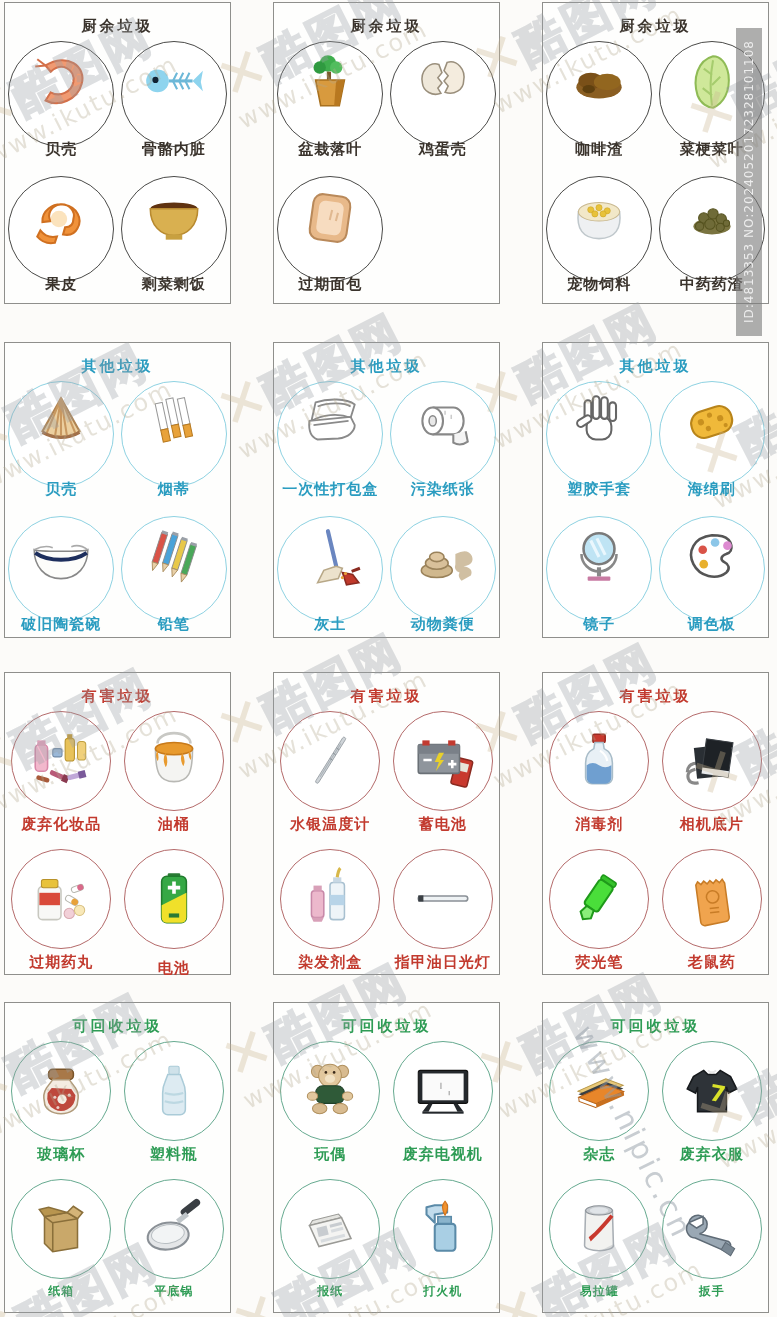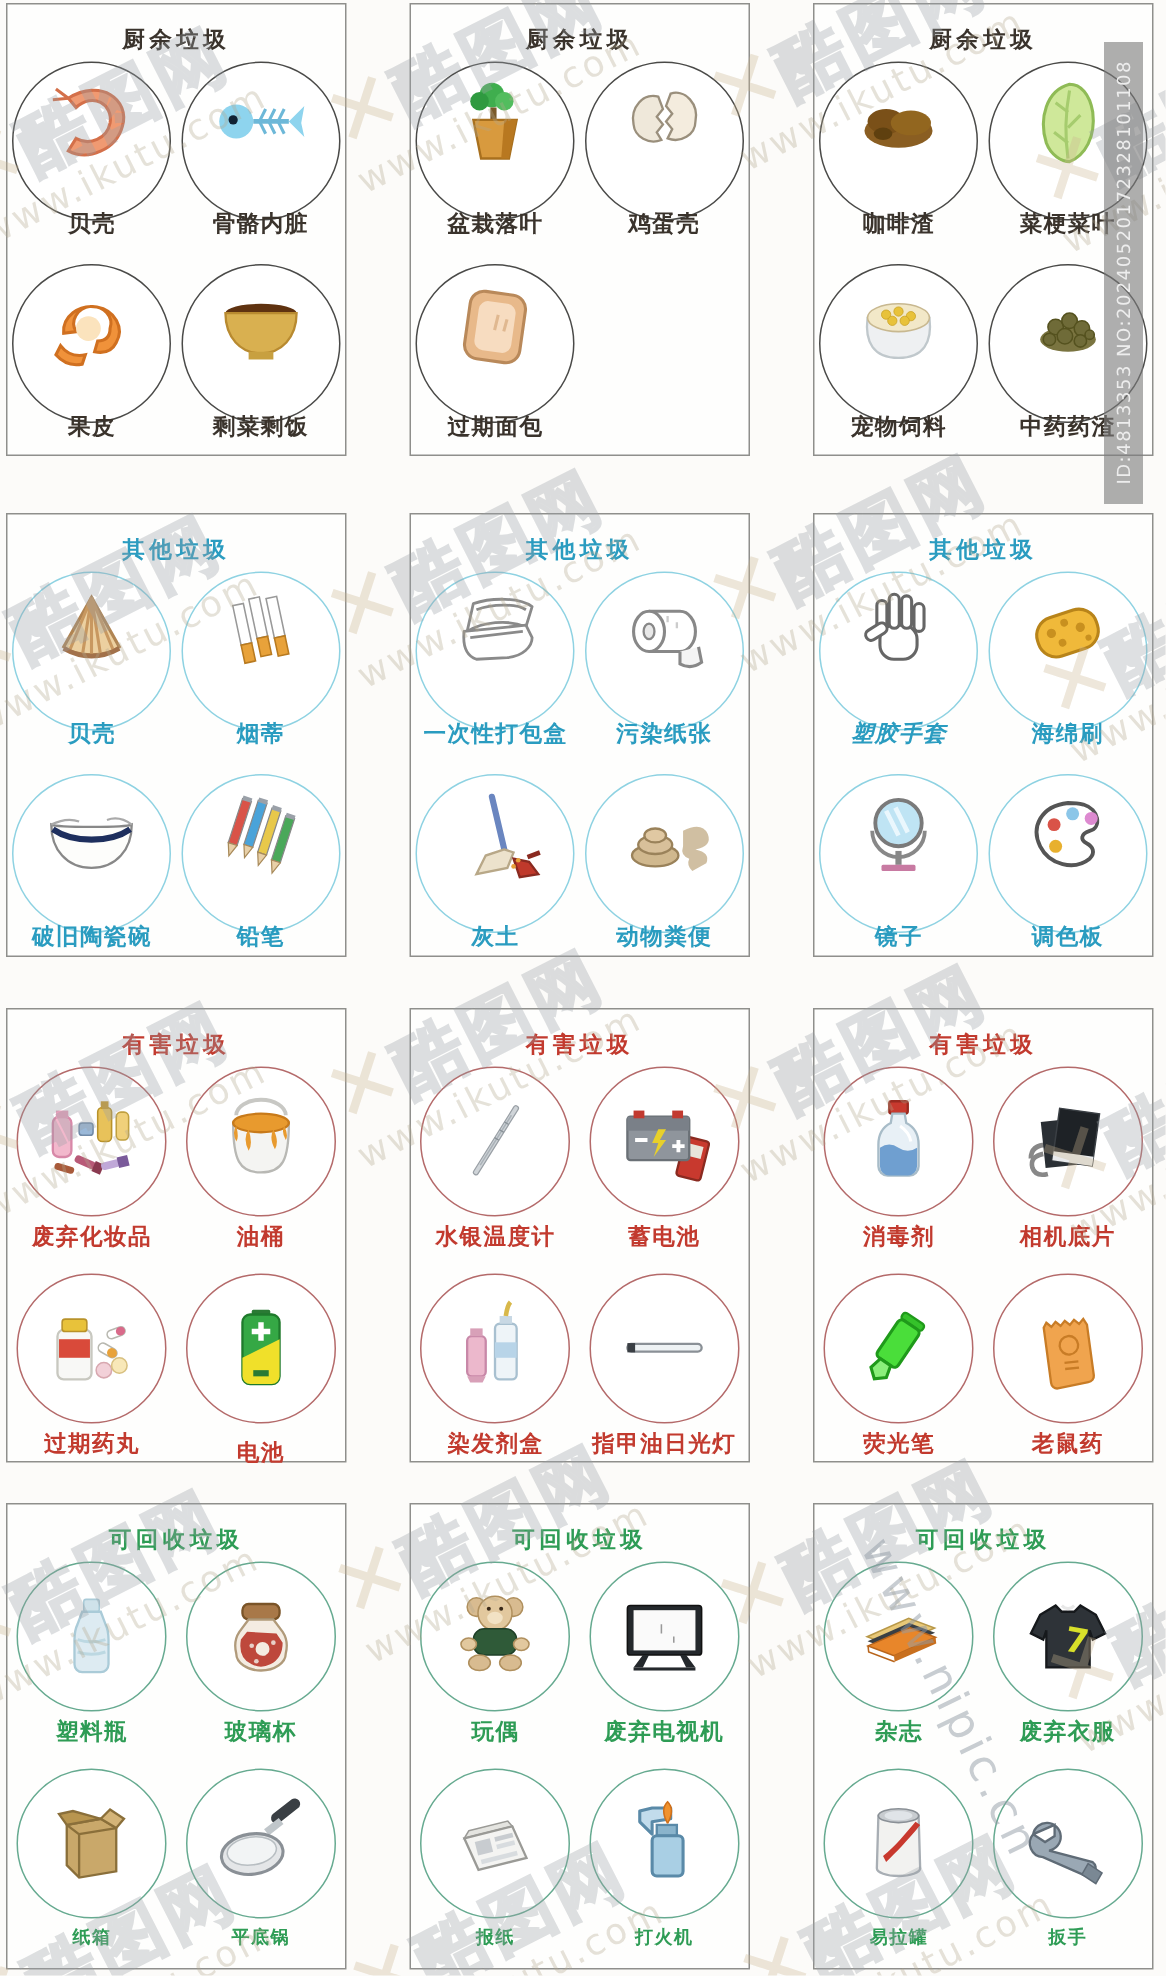--- a/index.html
+++ b/index.html
@@ -347,21 +347,21 @@
               <g fill="#fff" stroke="#666" stroke-width="2">
                 <rect x="20" y="26" width="24" height="22" rx="9"></rect>
                 <rect x="18" y="10" width="6.5" height="20" rx="3.2"></rect>
                 <rect x="26" y="6" width="6.5" height="22" rx="3.2"></rect>
                 <rect x="34" y="7" width="6.5" height="21" rx="3.2"></rect>
                 <rect x="42" y="12" width="6.5" height="18" rx="3.2"></rect>
                 <rect x="10" y="27" width="15" height="7" rx="3.5" transform="rotate(-32 17 30)"></rect>
               </g>
             </svg>
           </div>
-          <div class="item-label" style="color: rgb(42, 156, 192); font-style: italic;">塑胶手套</div>
+          <div class="item-label" style="color: rgb(42, 156, 192);">塑胶手套</div>
         </div>
         <div class="cell">
           <div class="circle" style="border-color: rgb(142, 210, 226);">
             <svg width="66" height="66" viewBox="0 0 64 64">
               <g transform="rotate(-18 32 32)">
                 <rect x="12" y="18" width="40" height="26" rx="12" fill="#f0b93a" stroke="#b8841a" stroke-width="2"></rect>
                 <g fill="#c8901f">
                   <circle cx="22" cy="28" r="3"></circle>
                   <circle cx="32" cy="24" r="2.5"></circle>
                   <circle cx="41" cy="30" r="3"></circle>
@@ -582,43 +582,43 @@
           <div class="item-label" style="color: rgb(194, 58, 46);">老鼠药</div>
         </div>
       </div>
     </div>
     <div class="card below" style="left: 4px; top: 1002px; width: 227px; height: 311px;">
       <div class="card-title" style="color: rgb(46, 156, 85);">可回收垃圾</div>
       <div class="card-body">
         <div class="cell">
           <div class="circle" style="border-color: rgb(102, 170, 144);">
             <svg width="66" height="66" viewBox="0 0 64 64">
-              <rect x="27" y="8" width="10" height="8" rx="1.5" fill="#cfe2ea" stroke="#aacbd8"></rect>
-              <path d="M26 16 h12 l3 8 q2 4 2 10 v16 a5 5 0 0 1 -5 5 h-12 a5 5 0 0 1 -5 -5 v-16 q0 -6 2 -10 Z" fill="#ddebf2" stroke="#aacbd8" stroke-width="1.5"></path>
-              <path d="M23 34 q9 3 18 0 M23 42 q9 3 18 0" stroke="#bcd8e2" stroke-width="2" fill="none"></path>
-            </svg>
-          </div>
-          <div class="item-label" style="color: rgb(46, 156, 85);">塑料瓶</div>
-        </div>
-        <div class="cell">
-          <div class="circle" style="border-color: rgb(102, 170, 144);">
-            <svg width="66" height="66" viewBox="0 0 64 64">
               <rect x="20" y="11" width="24" height="10" rx="4" fill="#a87848" stroke="#7a5428" stroke-width="1.5"></rect>
               <path d="M24 21 h16 l6 8 q4 6 2 14 a16 11 0 0 1 -32 0 q-2 -8 2 -14 Z" fill="#f4ece2" stroke="#b09a7a" stroke-width="1.5"></path>
               <path d="M19 34 q-2 12 7 16 q6 3 12 0 q8 -4 8 -14 l-4 -6 -19 -1 Z" fill="#b8392e" opacity="0.92"></path>
               <g fill="#e8d0c8">
                 <circle cx="26" cy="38" r="1.5"></circle>
                 <circle cx="34" cy="43" r="1.5"></circle>
                 <circle cx="40" cy="36" r="1.5"></circle>
                 <circle cx="29" cy="48" r="1.5"></circle>
               </g>
               <circle cx="33" cy="40" r="4.5" fill="#f4ece2"></circle>
             </svg>
           </div>
           <div class="item-label" style="color: rgb(46, 156, 85);">玻璃杯</div>
+        </div>
+        <div class="cell">
+          <div class="circle" style="border-color: rgb(102, 170, 144);">
+            <svg width="66" height="66" viewBox="0 0 64 64">
+              <rect x="27" y="8" width="10" height="8" rx="1.5" fill="#cfe2ea" stroke="#aacbd8"></rect>
+              <path d="M26 16 h12 l3 8 q2 4 2 10 v16 a5 5 0 0 1 -5 5 h-12 a5 5 0 0 1 -5 -5 v-16 q0 -6 2 -10 Z" fill="#ddebf2" stroke="#aacbd8" stroke-width="1.5"></path>
+              <path d="M23 34 q9 3 18 0 M23 42 q9 3 18 0" stroke="#bcd8e2" stroke-width="2" fill="none"></path>
+            </svg>
+          </div>
+          <div class="item-label" style="color: rgb(46, 156, 85);">塑料瓶</div>
         </div>
         <div class="cell last-row">
           <div class="circle" style="border-color: rgb(102, 170, 144);">
             <svg width="66" height="66" viewBox="0 0 64 64">
               <path d="M16 20 L38 16 L48 22 L48 50 L24 54 L16 46 Z" fill="#c9a86a" stroke="#8a6f3a" stroke-width="1.5"></path>
               <path d="M16 20 L24 26 L24 54 M24 26 L48 22" fill="none" stroke="#8a6f3a" stroke-width="1.5"></path>
               <path d="M16 20 L11 13 L20 11 L38 16 Z" fill="#b8954f" stroke="#8a6f3a" stroke-width="1.5"></path>
               <path d="M38 16 L44 10 L53 16 L48 22 Z" fill="#d4b478" stroke="#8a6f3a" stroke-width="1.5"></path>
             </svg>
           </div>

